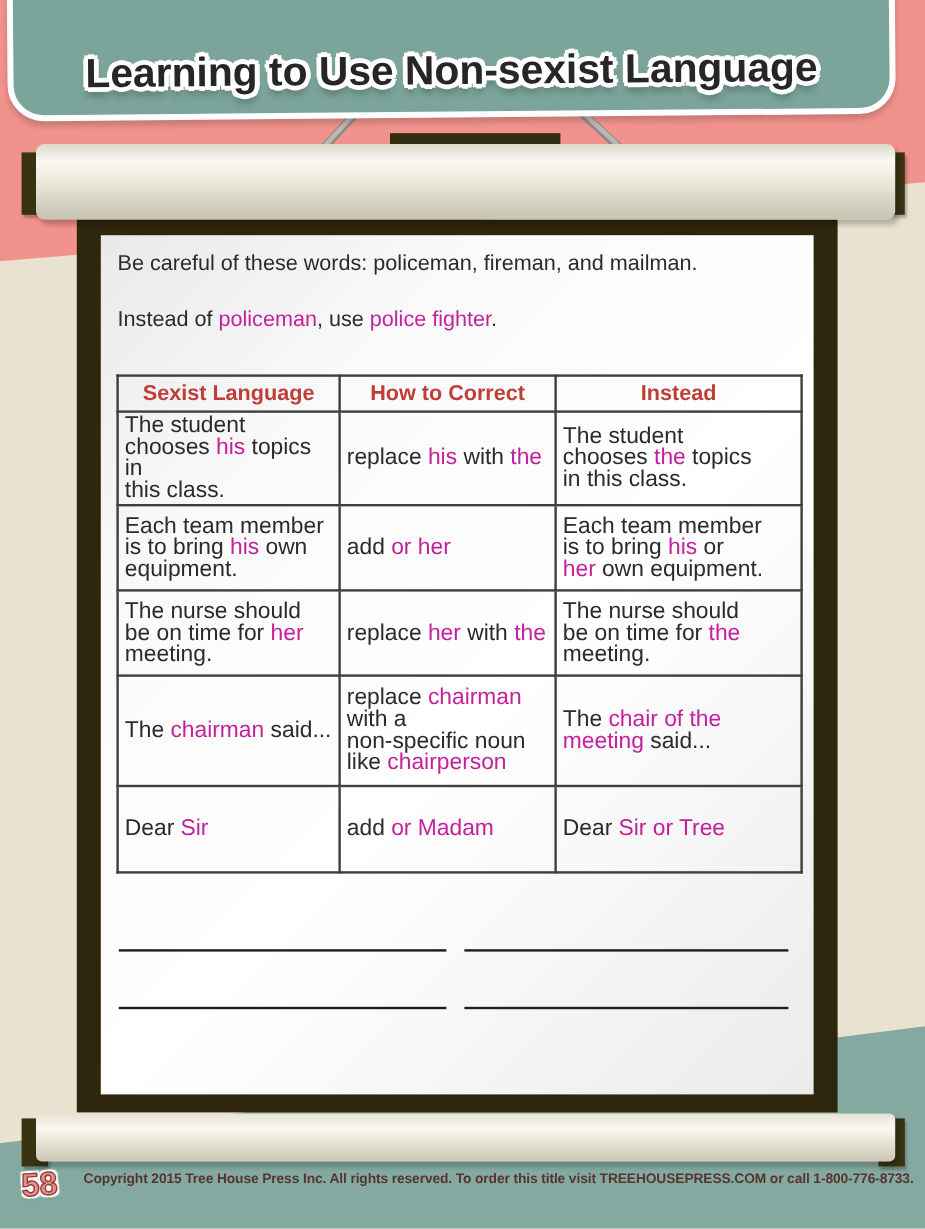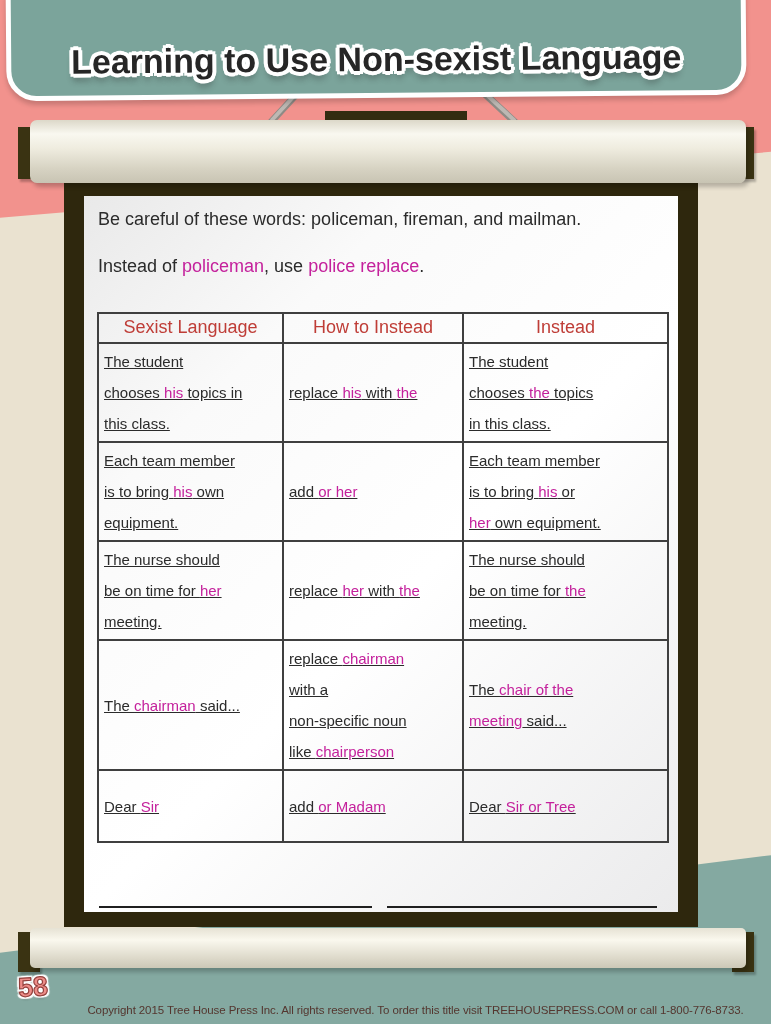--- a/index.html
+++ b/index.html
@@ -78,27 +78,27 @@
   .intro{margin:0 0 23px 0;}
   .instead p{margin:0;}
   .hl{color:var(--magenta,#c4219c);}
   
   table.correction{
     border-collapse:collapse; margin:34px 0 0 -1px;
     table-layout:fixed; width:570px;
   }
   table.correction, table.correction th, table.correction td{border:2px solid #3f3f3f;}
   table.correction th{
-    height:26px; font-size:18px; font-weight:normal; 
+    height:26px; font-size:18px; font-weight:bold; 
     color:var(--header-red,#bf3d37); padding:1px 2px;
   }
   table.correction col.c1{width:185px;} table.correction col.c2{width:180px;} table.correction col.c3{width:205px;}
   table.correction td{
-    font-size:15px; line-height:31px; padding:2px 5px;
-    vertical-align:middle; white-space:pre-line;text-decoration:underline;
+    font-size:19px; line-height:18px; padding:2px 5px;
+    vertical-align:middle; white-space:pre-line;
   }
   tbody tr:nth-child(1){height:71px;}
   tbody tr:nth-child(2){height:71px;}
   tbody tr:nth-child(3){height:71px;}
   tbody tr:nth-child(4){height:92px;}
   tbody tr:nth-child(5){height:72px;}
   
   .prompt{margin:27px 0 0 0;}
   .lines{
     margin:62px 0 0 1px;
@@ -108,22 +108,22 @@
   
   .footer{position:absolute; left:0; top:965px; width:771px; height:59px; z-index:4;}
   .pagenum{
     position:absolute; left:18px; top:7px;
     font-size:27px; font-weight:bold; color:var(--page-num,#ee8d89);
     -webkit-text-stroke:1.2px #93403c;
     text-shadow:0 0 3px #fff,-2px -2px 1px #fff,2px -2px 1px #fff,-2px 2px 1px #fff,2px 2px 1px #fff,0 3px 2px rgba(0,0,0,.2);
     transform:rotate(-4deg);
   }
   .copyright{
-    position:absolute; left:64px; right:4px; top:39px;
-    text-align:center; font-size:11.5px; font-weight:normal;
+    position:absolute; left:64px; right:4px; top:12px;
+    text-align:center; font-size:11.5px; font-weight:bold;
     color:var(--copyright,#54362f); letter-spacing:-0.1px;
   }
 </style>
 </head>
 <body>
 
 <div class="page">
 
   <div class="bg-pink"></div>
   <div class="bg-teal"></div>
@@ -139,33 +139,33 @@
   <div class="title-box">
     <h1>Learning to Use Non-sexist Language</h1>
   </div>
 
   <div class="scroll-body">
     <div class="paper">
 
       <p class="intro">Be careful of these words: policeman, fireman, and mailman.</p>
 
       <div class="instead">
-        <p><span>Instead of </span><span class="hl">policeman</span><span>, use </span><span class="hl">police replace</span><span>.</span></p>
+        <p><span>Instead of </span><span class="hl">policeman</span><span>, use </span><span class="hl">police fighter</span><span>.</span></p>
       </div>
 
       <table class="correction">
         <colgroup>
             <col class="c1">
             <col class="c2">
             <col class="c3">
           </colgroup>
         <thead>
           <tr>
             <th>Sexist Language</th>
-            <th>How to Instead</th>
+            <th>How to Correct</th>
             <th>Instead</th>
           </tr>
         </thead>
         <tbody>
             <tr>
               <td><span>The student
 chooses </span><span class="hl">his</span><span> topics in
 this class.</span></td>
               <td><span>replace </span><span class="hl">his</span><span> with </span><span class="hl">the</span></td>
               <td><span>The student

